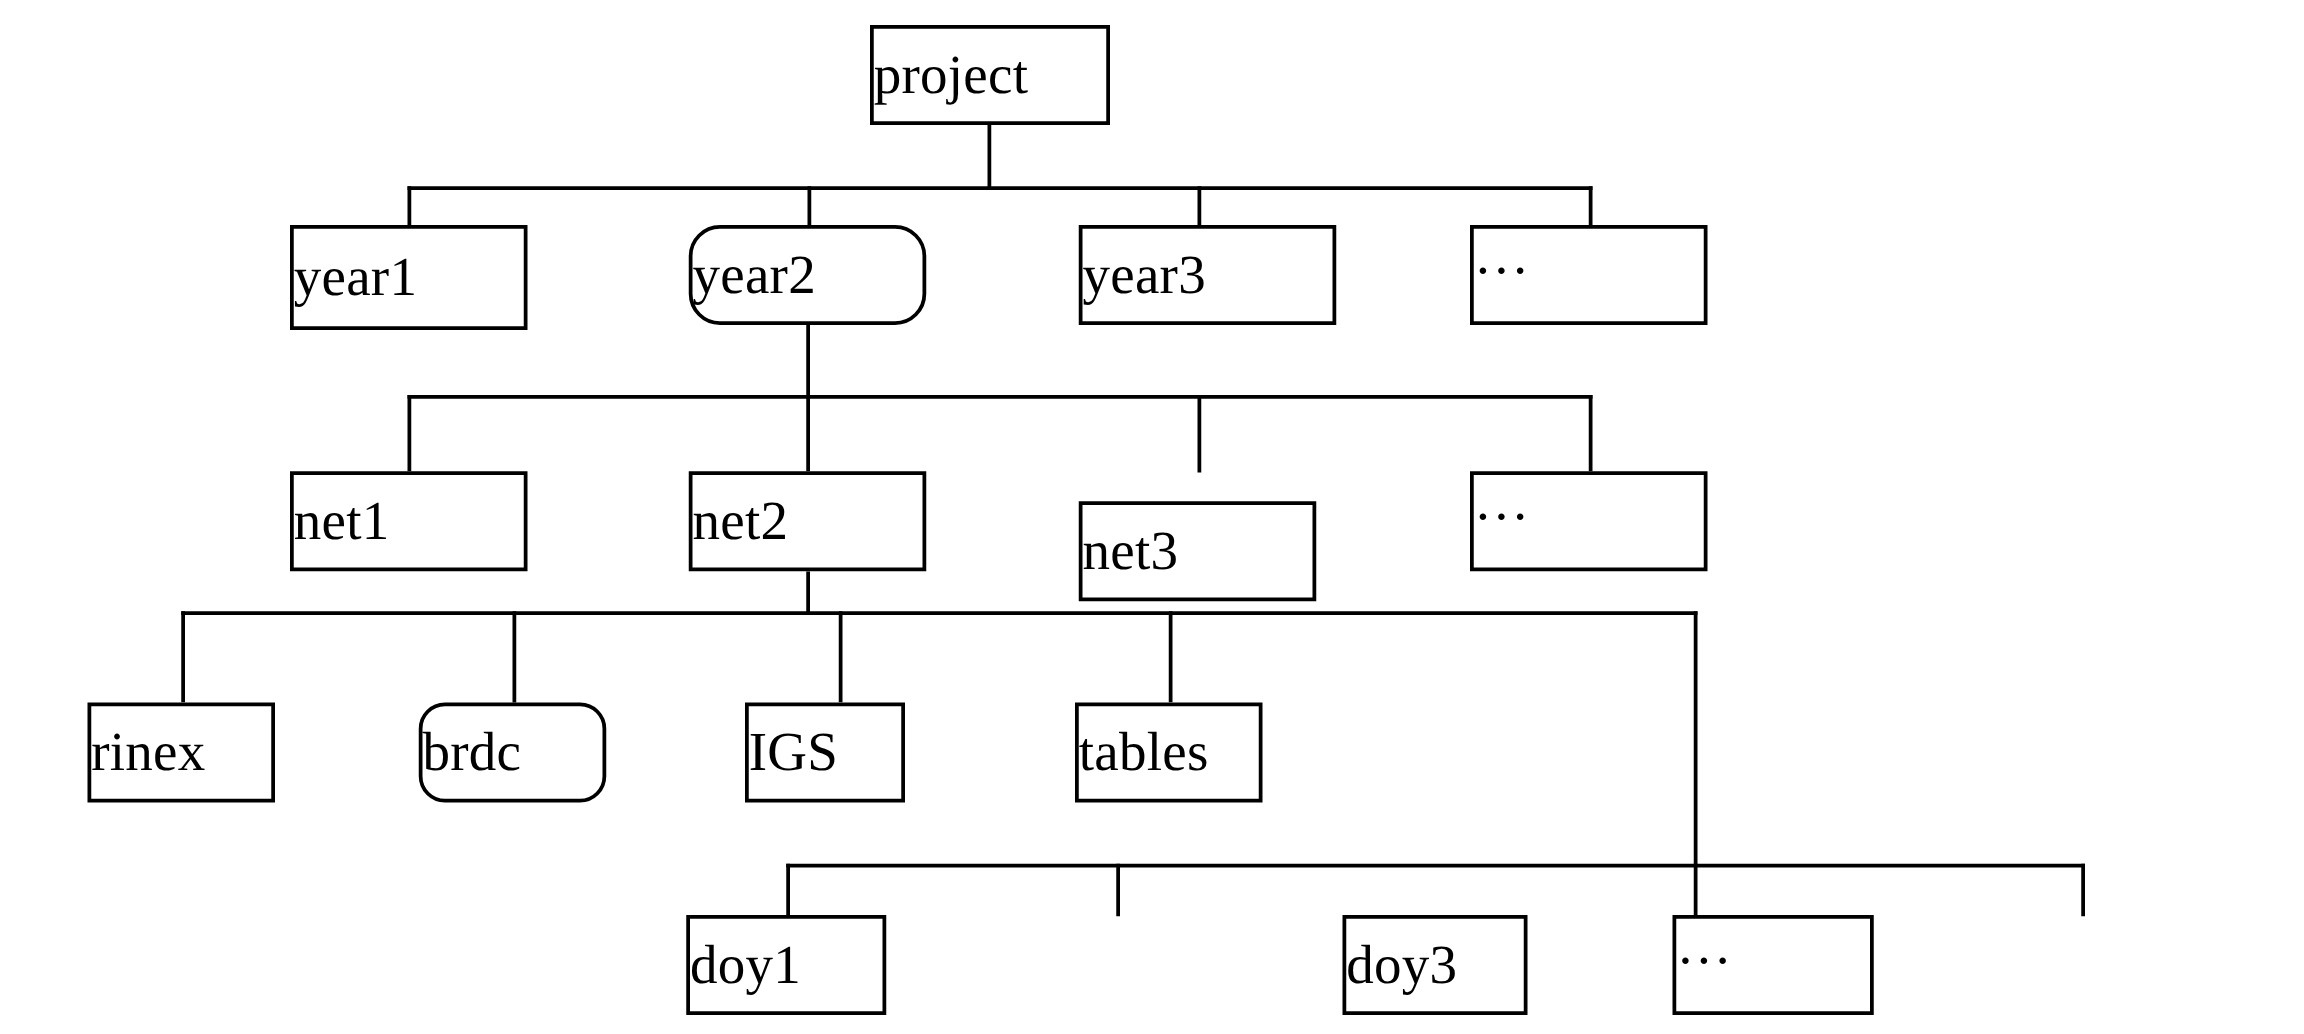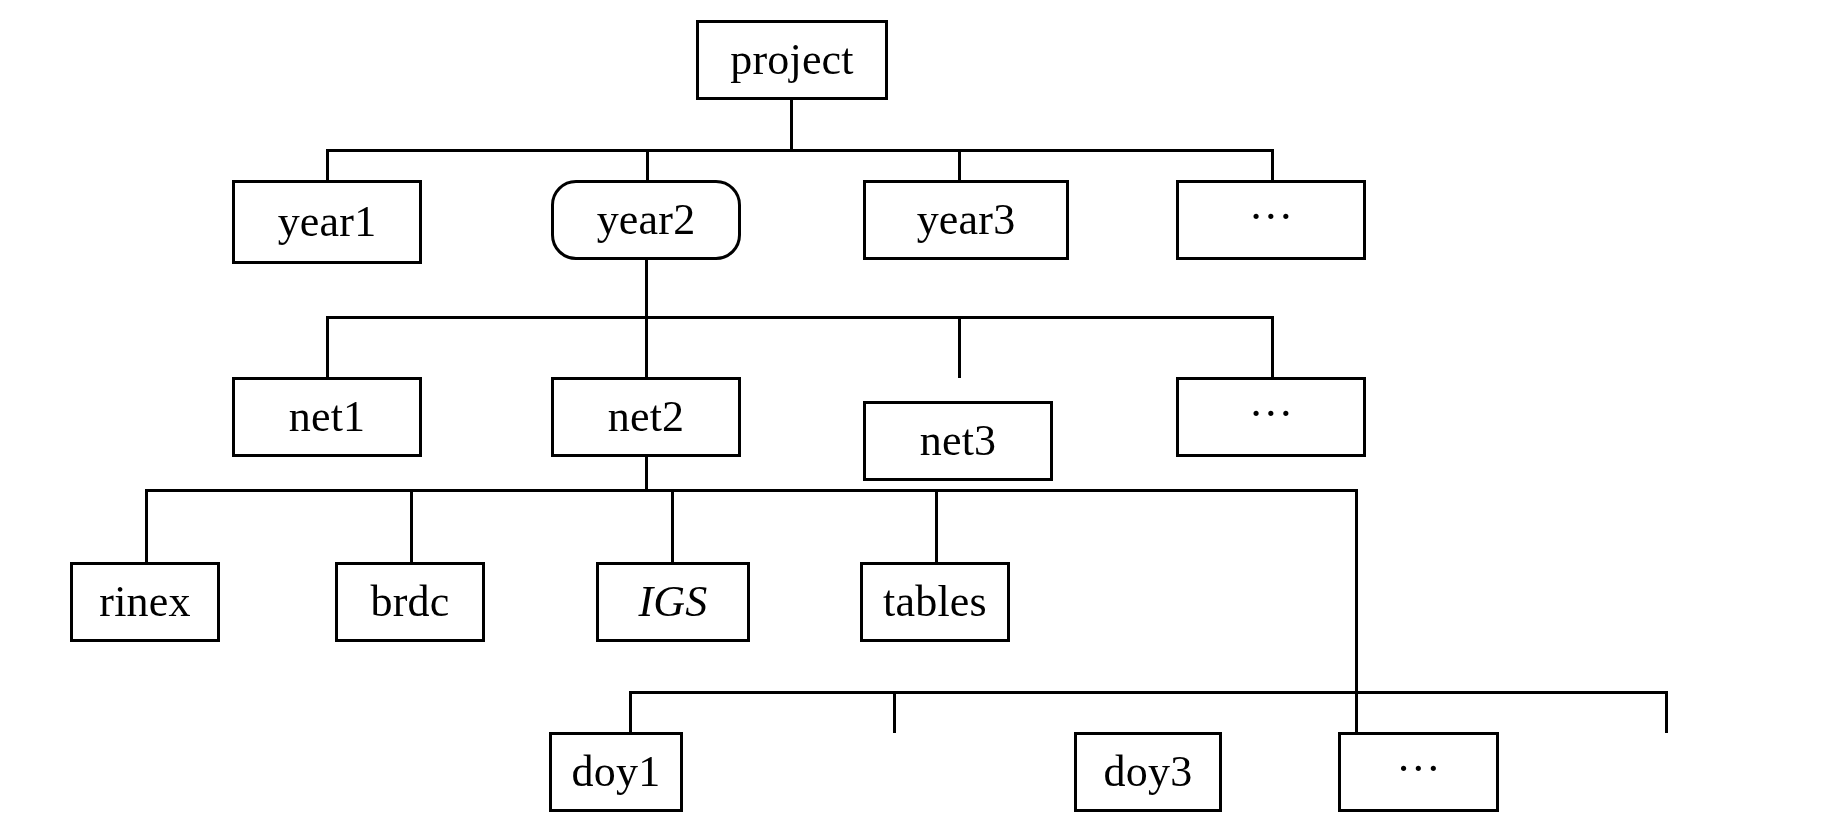--- a/index.html
+++ b/index.html
@@ -15,21 +15,21 @@
     overflow: hidden;
     font-family: "Liberation Serif", "DejaVu Serif", serif;
   }
   .node {
     position: absolute;
     box-sizing: border-box;
     border: 3px solid #000000;
     background: #ffffff;
     display: flex;
     align-items: center;
-    justify-content: center;
+    justify-content: flex-start;
     color: #000000;
     font-size: 44px;
     line-height: 1;
     letter-spacing: 0.2px;
     z-index: 2;
   }
   .node.ellipsis {
     font-size: 44px;
     padding-bottom: 6px;
   }
@@ -98,37 +98,37 @@
   <div class="edge v" style="left:145px; top:489px; height:73px;"></div>
   <div class="edge v" style="left:410px; top:489px; height:73px;"></div>
   <div class="edge v" style="left:671px; top:489px; height:73px;"></div>
   <div class="edge v" style="left:935px; top:489px; height:73px;"></div>
 
   <div class="edge v" style="left:1355px; top:489px; height:203px;"></div>
 
   <div class="node" style="left:70px; top:562px; width:150px; height:80px;">
     <span>rinex</span>
   </div>
-  <div class="node" style="left:335px; top:562px; width:150px; height:80px;">
+  <div class="node" style="left:335px; top:562px; width:150px; height:80px;border-radius:21px;">
     <span>brdc</span>
   </div>
-  <div class="node" style="left:596px; top:562px; width:154px; height:80px;font-style:italic;">
+  <div class="node" style="left:596px; top:562px; width:128px; height:80px;">
     <span>IGS</span>
   </div>
   <div class="node" style="left:860px; top:562px; width:150px; height:80px;">
     <span>tables</span>
   </div>
 
   <div class="edge h" style="left:629px; top:691px; width:1039px;"></div>
   <div class="edge v" style="left:629px; top:691px; height:42px;"></div>
   <div class="edge v" style="left:893px; top:691px; height:42px;"></div>
   <div class="edge v" style="left:1355px; top:691px; height:42px;"></div>
   <div class="edge v" style="left:1665px; top:691px; height:42px;"></div>
 
-  <div class="node" style="left:549px; top:732px; width:134px; height:80px;">
+  <div class="node" style="left:549px; top:732px; width:160px; height:80px;">
     <span>doy1</span>
   </div>
   <div class="node" style="left:1074px; top:732px; width:148px; height:80px;">
     <span>doy3</span>
   </div>
   <div class="node ellipsis" style="left:1338px; top:732px; width:161px; height:80px;">
     <span>···</span>
   </div>
 
 </div>

